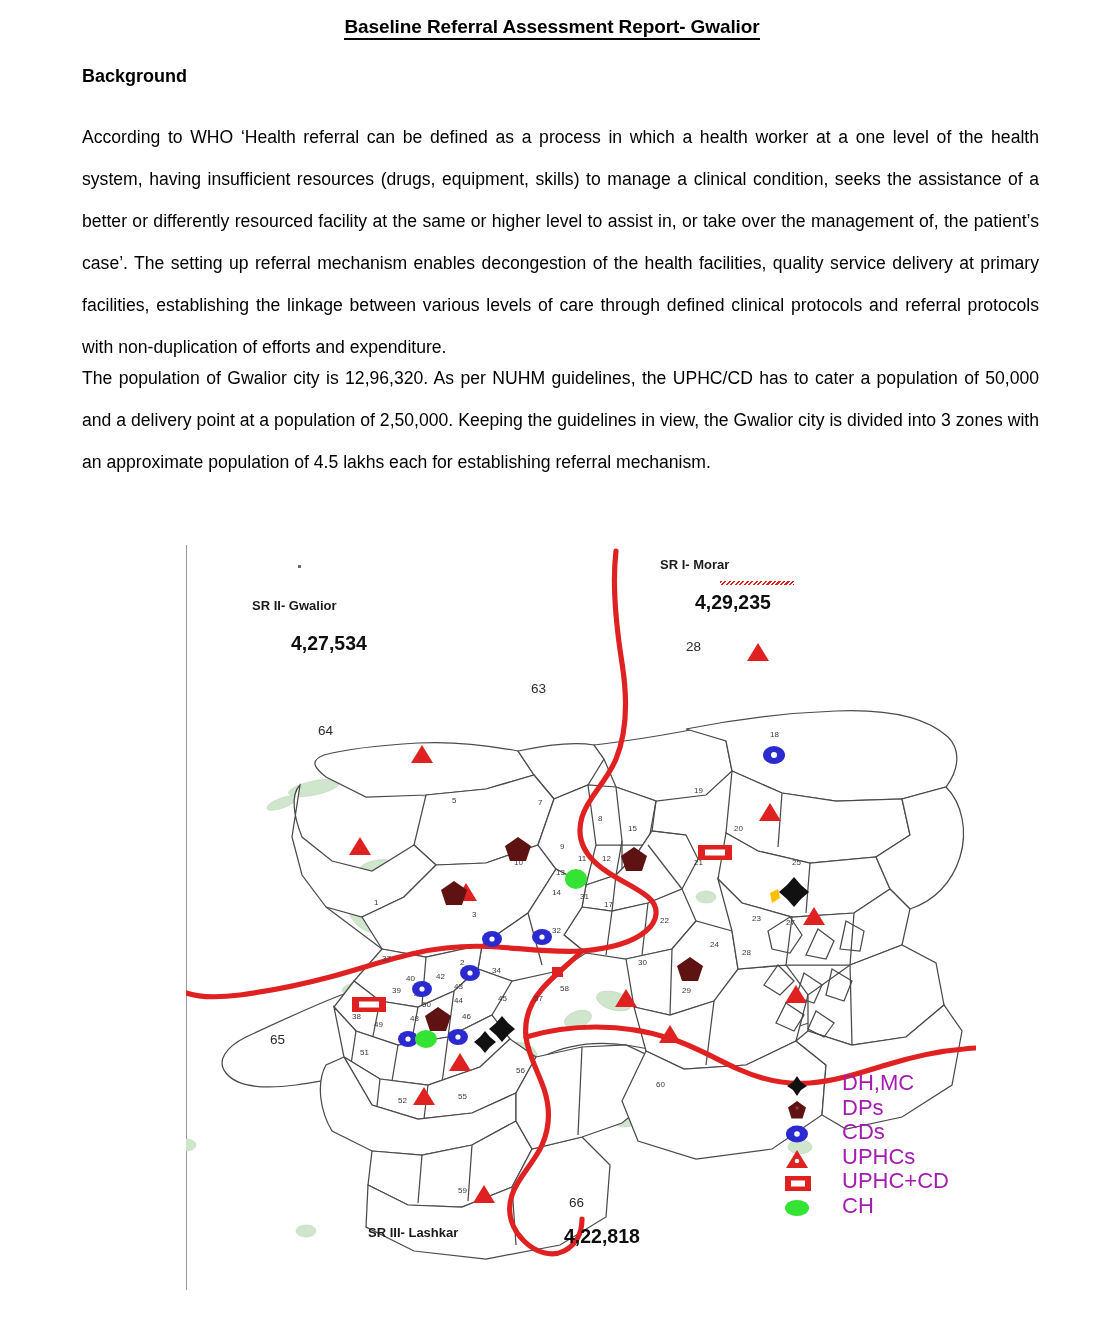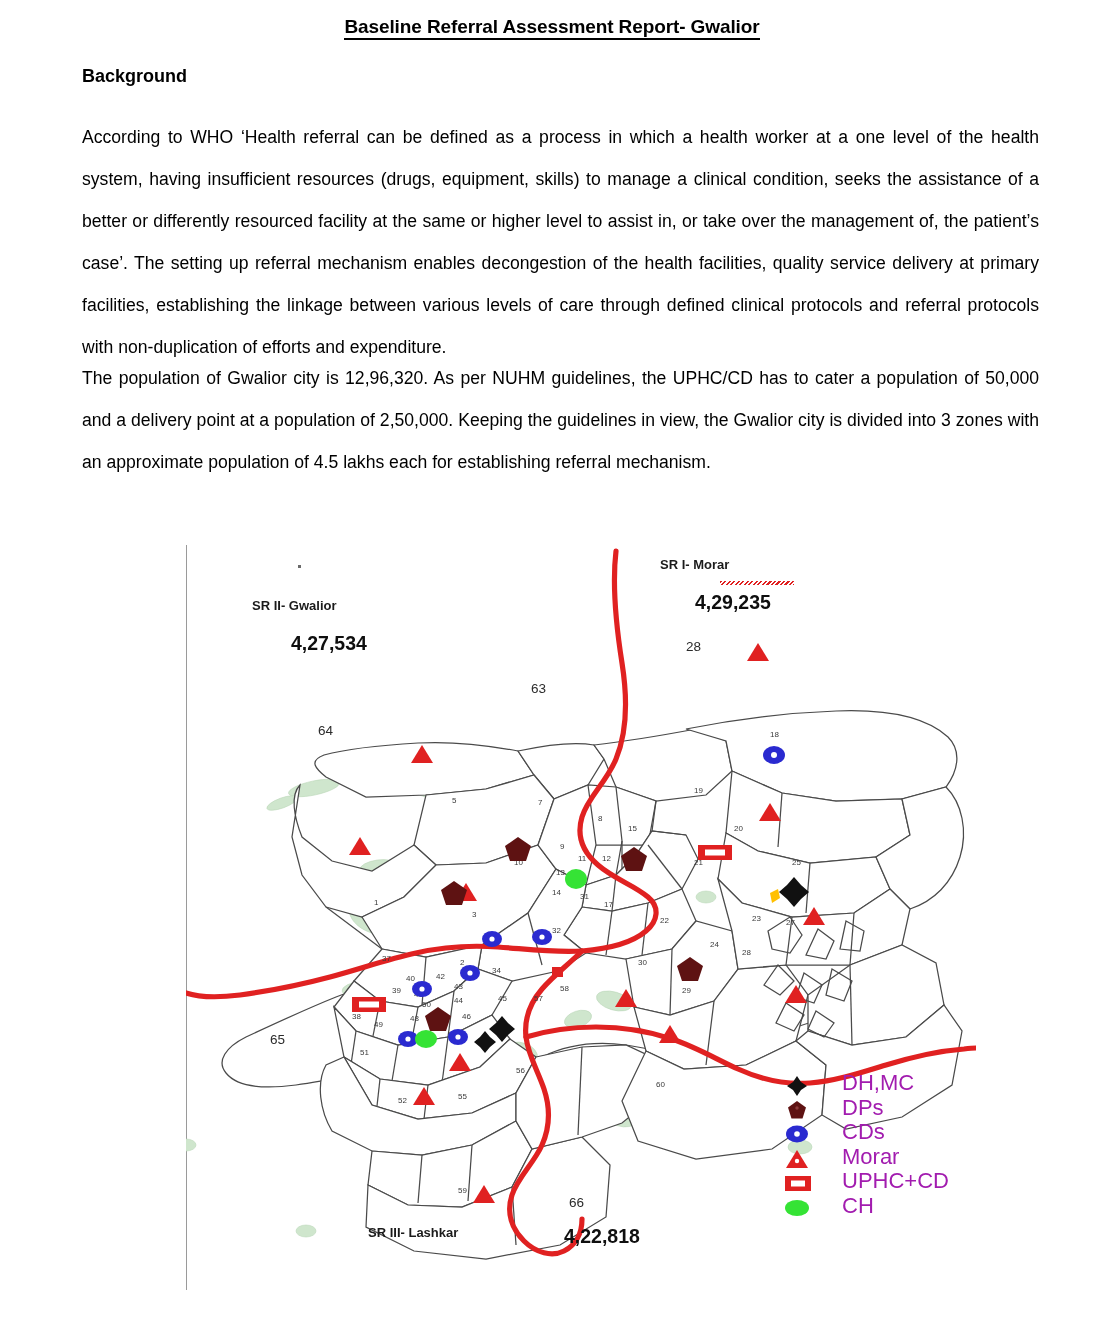--- a/index.html
+++ b/index.html
@@ -528,21 +528,21 @@
         <span class="legend-text">CDs</span>
       </div>
 
       <div class="legend-row">
         <span class="legend-sym">
           <svg width="40" height="24" viewBox="0 0 40 24">
             <path d="M14,3 L25,21 H3 Z" fill="#e02121"></path>
             <circle cx="14" cy="14" r="2.2" fill="#ffffff"></circle>
           </svg>
         </span>
-        <span class="legend-text">Morar</span>
+        <span class="legend-text">UPHCs</span>
       </div>
 
       <div class="legend-row">
         <span class="legend-sym">
           <svg width="40" height="24" viewBox="0 0 40 24">
             <rect x="2" y="5" width="26" height="15" fill="#e02121"></rect>
             <rect x="8" y="9.5" width="14" height="6" fill="#ffffff"></rect>
           </svg>
         </span>
         <span class="legend-text">UPHC+CD</span>

